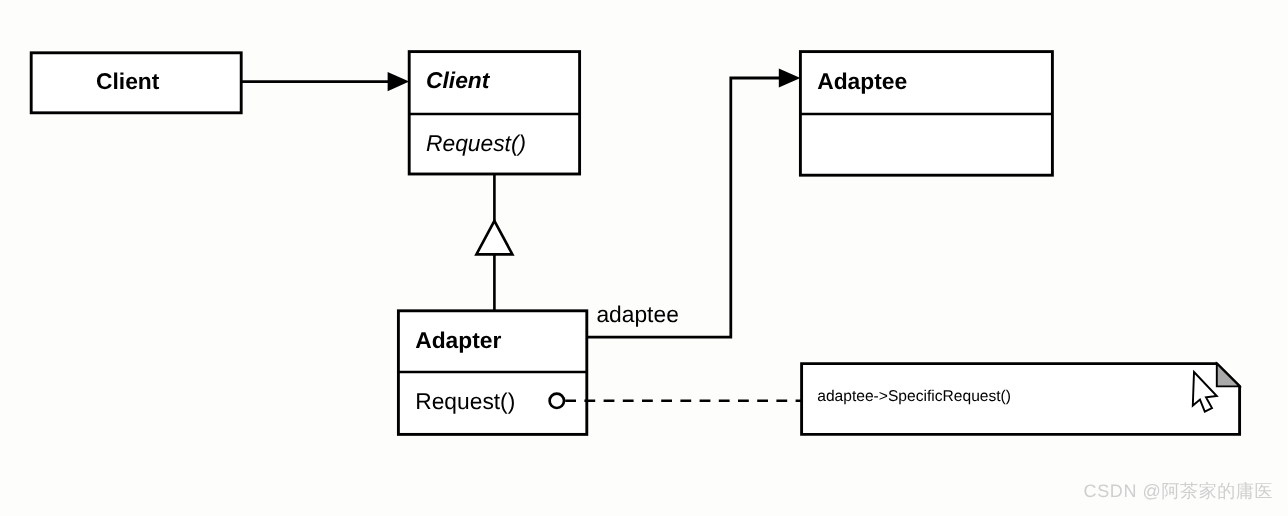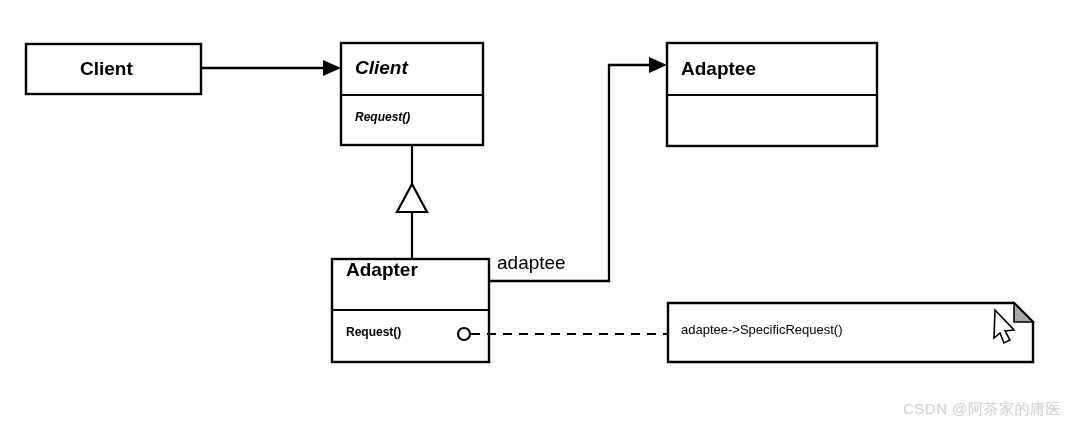--- a/index.html
+++ b/index.html
@@ -84,22 +84,22 @@
   }
   .cls-name {
     font-size: 19px;
     font-weight: bold;
   }
   .cls-name.abstract {
     font-style: italic;
     font-weight: bold;
   }
   .cls-op {
-    font-size: 12px;
-    font-weight: bold;
+    font-size: 19px;
+    font-weight: normal;
   }
   .cls-op.abstract {
     font-style: italic;
   }
   .role-lbl {
     font-size: 19px;
     font-weight: normal;
   }
   .note-text {
     font-size: 13px;
@@ -149,21 +149,21 @@
     <polygon class="note-cursor" points="995,310 1014,330 1005,331 1010,340 1004,343 1000,333 994,338"></polygon>
   </svg>
 
   <div class="lbl cls-name" style="left:80px; top:59px;">Client</div>
 
   <div class="lbl cls-name abstract" style="left:355px; top:58px;">Client</div>
   <div class="lbl cls-op abstract" style="left:355px; top:111px;">Request()</div>
 
   <div class="lbl cls-name" style="left:681px; top:59px;">Adaptee</div>
 
-  <div class="lbl cls-name" style="left:346px; top:260px;">Adapter</div>
+  <div class="lbl cls-name" style="left:346px; top:275px;">Adapter</div>
   <div class="lbl cls-op" style="left:346px; top:326px;">Request()</div>
 
   <div class="lbl role-lbl" style="left:497px; top:253px;">adaptee</div>
 
   <div class="lbl note-text" style="left:681px; top:323px;">adaptee-&gt;SpecificRequest()</div>
 
   <div class="watermark" style="left:866px; top:400px;margin-left:37px;">CSDN @阿茶家的庸医</div>
 
 </div>
 

